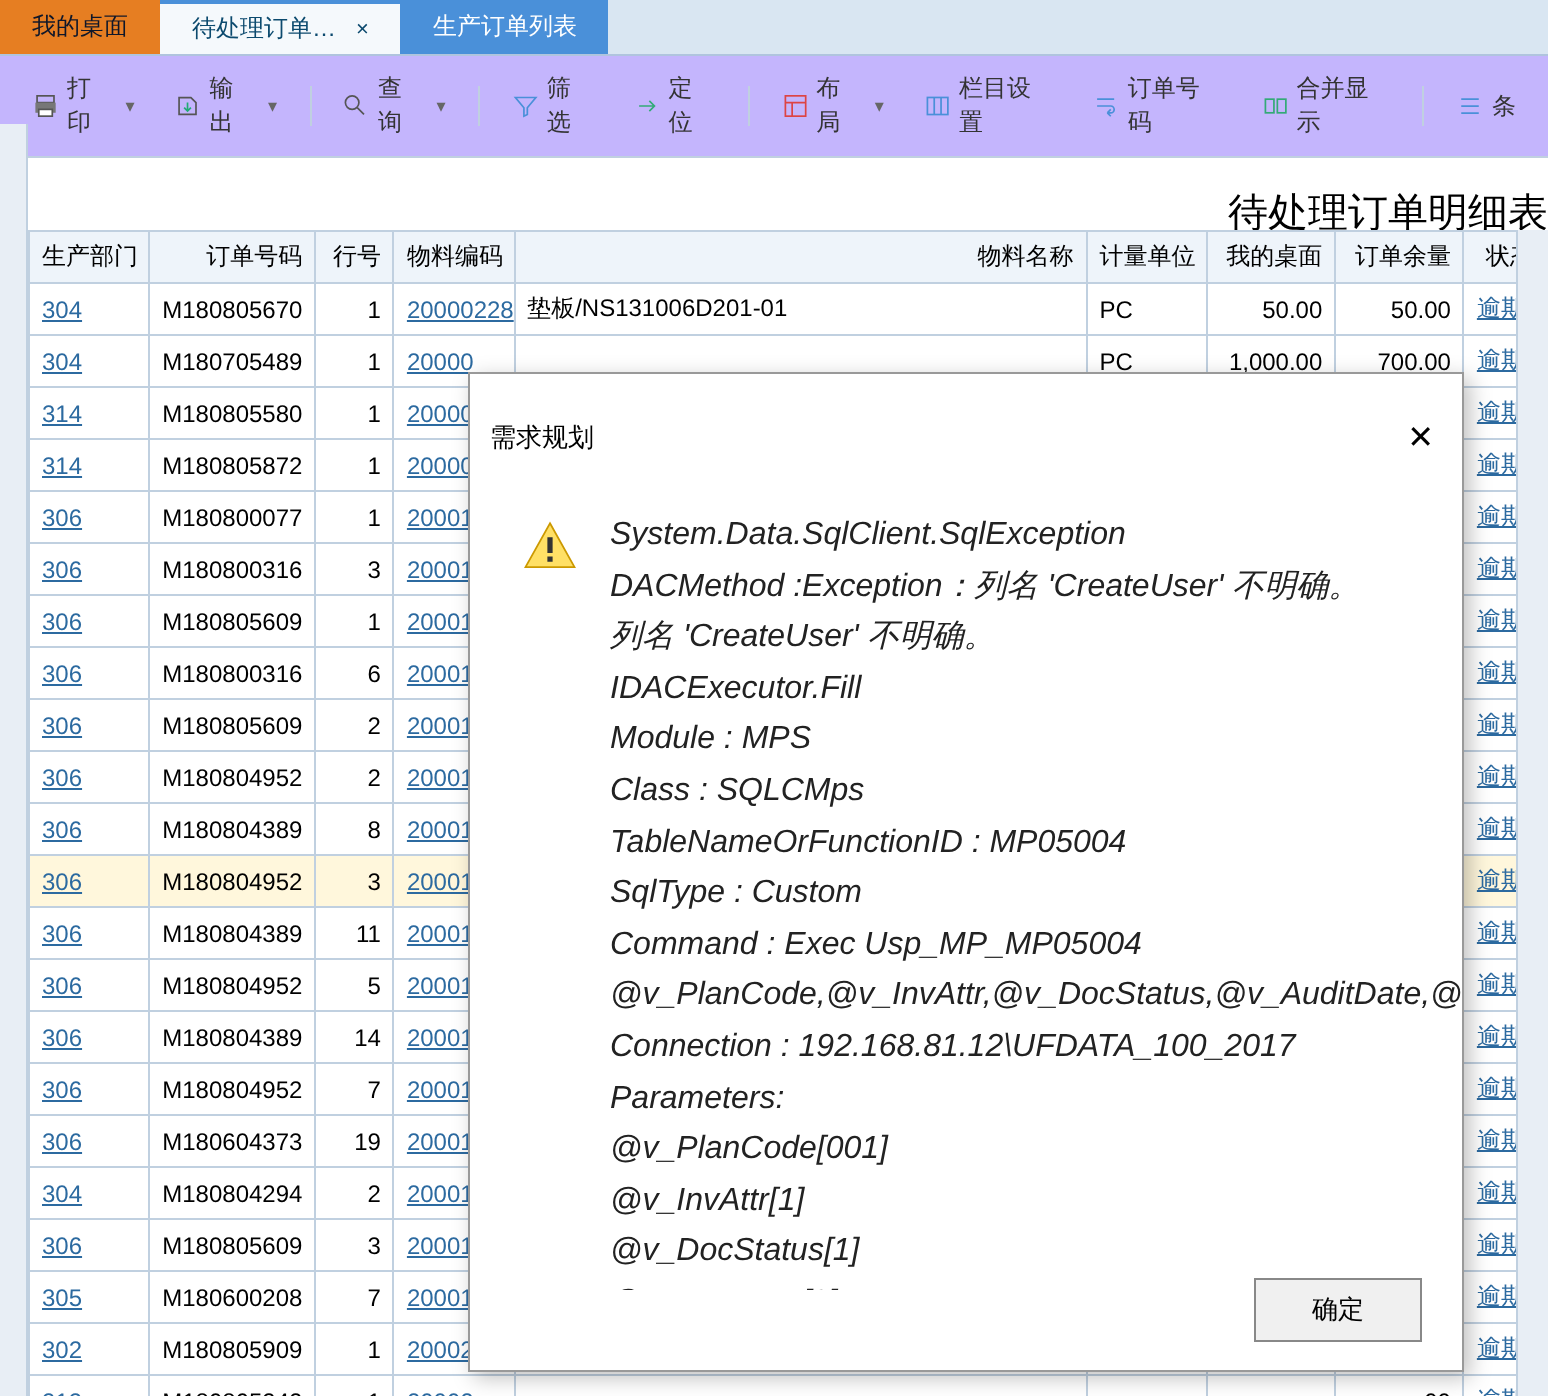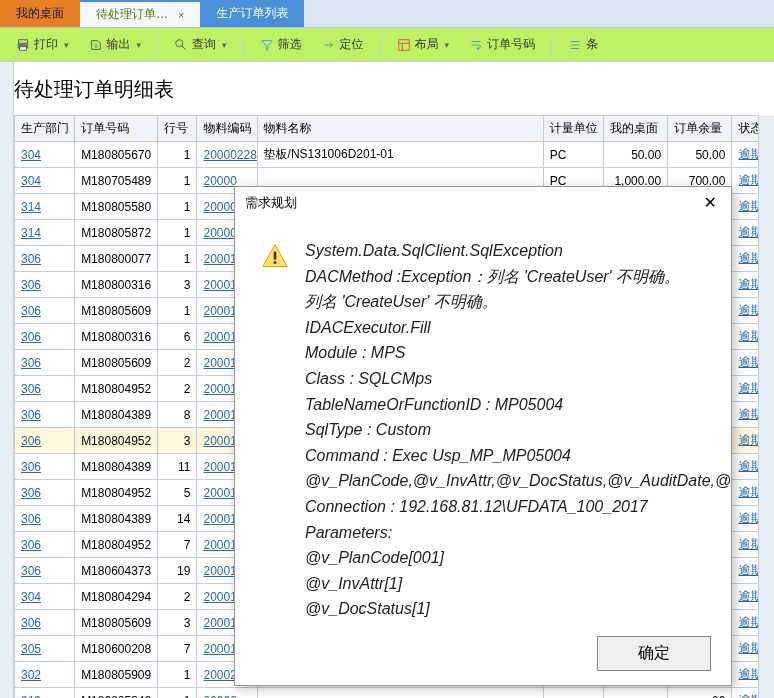--- a/index.html
+++ b/index.html
@@ -2,50 +2,50 @@
 <html><head>
 <meta charset="utf-8">
 <style>
   * { box-sizing: border-box; margin: 0; padding: 0; }
   body { font-family: "Microsoft YaHei", Arial, sans-serif; font-size: 12px; background: #f0f0f0; width: 774px; height: 698px; overflow: hidden; position: relative; }
   
   .tab-bar { display: flex; background: #d9e6f2; height: 28px; border-bottom: 1px solid #b0c4de; }
   .tab { padding: 6px 16px; cursor: pointer; position: relative; display: flex; align-items: center; gap: 6px; }
   .tab.active-orange { background: #e67e22; color: #0f172a; }
   .tab.active-blue { background: #d9e6f2; color: #2c6aa0; }
-  .tab.current { background: #f5f9fc; color: #4d7c0f; border-top: 2px solid #4a90d9; }
+  .tab.current { background: #f5f9fc; color: #0c4a6e; border-top: 2px solid #4a90d9; }
   .tab .close-x { font-size: 11px; margin-left: 4px; }
   
-  .toolbar { display: flex; align-items: center; background: #bef264; height: 34px; padding: 0 8px; border-bottom: 1px solid #c0d0e0; gap: 4px; }
+  .toolbar { display: flex; align-items: center; background: #c4b5fd; height: 51px; padding: 0 8px; border-bottom: 1px solid #c0d0e0; gap: 4px; }
   .tb-btn { display: flex; align-items: center; gap: 4px; padding: 4px 8px; cursor: pointer; color: #333; }
   .tb-btn .dd { font-size: 9px; color: #666; margin-left: 2px; }
   .tb-icon { width: 14px; height: 14px; display: inline-block; }
   .tb-sep { width: 1px; height: 20px; background: #c0d0e0; margin: 0 4px; }
   
-  .title-area { text-align: left; padding: 14px 0; background: #fff; font-size: 20px; font-weight: 500; border-bottom: 1px solid #c0d0e0; }
+  .title-area { text-align: right; padding: 14px 0; background: #fff; font-size: 20px; font-weight: 500; border-bottom: 1px solid #c0d0e0; }
   
   .left-gutter { position: absolute; left: 0; top: 62px; bottom: 0; width: 14px; background: #e8eef5; border-right: 1px solid #c0d0e0; }
   
   .table-wrap { position: absolute; left: 14px; top: 115px; right: 0; bottom: 0; overflow: hidden; background: #fff; }
   table { border-collapse: collapse; width: 100%; table-layout: fixed; }
   th, td { border: 1px solid #c0d0e0; padding: 4px 6px; height: 26px; font-size: 12px; background: #fff; white-space: nowrap; overflow: hidden; }
-  th { background: #eef4fa; font-weight: 500; text-align: left; margin-left: 16px; }
+  th { background: #eef4fa; font-weight: 500; text-align: right; margin-left: 16px; }
   td.num { text-align: right; }
   td.link { color: #2c6aa0; text-decoration: underline; cursor: pointer; }
   .row-highlight td { background: #fff7dc; }
   
   
   .dialog { position: absolute; left: 234px; top: 186px; width: 498px; height: 500px; background: #fff; border: 1px solid #999; box-shadow: 3px 3px 10px rgba(0,0,0,0.25); z-index: 100; }
-  .dlg-title { display: flex; justify-content: space-between; align-items: center; padding: 6px 10px; font-size: 13px; }
+  .dlg-title { display: flex; justify-content: space-between; align-items: center; padding: 6px 10px; font-size: 13px; margin-top: 16px; }
   .dlg-close { cursor: pointer; font-size: 16px; padding: 0 4px; }
   .dlg-body { display: flex; padding: 20px 20px 10px 26px; gap: 16px; font-size: 16px; line-height: 1.6; height: 410px; overflow: hidden; font-style: italic; }
   .dlg-icon { width: 28px; height: 28px; flex-shrink: 0; margin-top: 4px; }
   .dlg-text { flex: 1; white-space: pre-line; color: #222; }
   .dlg-foot { position: absolute; bottom: 14px; right: 20px; }
-  .dlg-ok { padding: 6px 40px; border: 1px solid #888; background: #f0f0f0; cursor: pointer; font-size: 16px; }
+  .dlg-ok { padding: 6px 28px; border: 1px solid #888; background: #f0f0f0; cursor: pointer; font-size: 13px; }
   
   .scroll-right { position: absolute; right: 0; top: 115px; bottom: 0; width: 16px; background: #e8eef5; border-left: 1px solid #c0d0e0; }
 </style>
 </head>
 <body>
 
 <div class="tab-bar">
   <div class="tab active-orange">
       <span>我的桌面</span>
     </div>
@@ -102,23 +102,37 @@
   <div class="tb-btn">
     <svg class="tb-icon" viewBox="0 0 16 16">
         <rect x="2" y="2" width="12" height="12" fill="none" stroke="#d44"></rect>
         <path d="M2 6h12M6 6v8" stroke="#d44"></path>
       </svg>
     <span>布局</span>
       <span class="dd">▾</span>
   </div>
   <div class="tb-btn">
     <svg class="tb-icon" viewBox="0 0 16 16">
+        <rect x="2" y="3" width="12" height="10" fill="none" stroke="#4a90d9"></rect>
+        <path d="M6 3v10M10 3v10" stroke="#4a90d9"></path>
+      </svg>
+    <span>栏目设置</span>
+  </div>
+  <div class="tb-btn">
+    <svg class="tb-icon" viewBox="0 0 16 16">
         <path d="M3 4h10M3 8h8a2 2 0 010 4h-2m0 0l2-2m-2 2l2 2" fill="none" stroke="#4a90d9"></path>
       </svg>
     <span>订单号码</span>
+  </div>
+  <div class="tb-btn">
+    <svg class="tb-icon" viewBox="0 0 16 16">
+        <rect x="2" y="4" width="5" height="8" fill="none" stroke="#3a7"></rect>
+        <rect x="9" y="4" width="5" height="8" fill="none" stroke="#3a7"></rect>
+      </svg>
+    <span>合并显示</span>
   </div>
   <div class="tb-sep"></div>
   <div class="tb-btn">
     <svg class="tb-icon" viewBox="0 0 16 16">
         <path d="M3 4h10M3 8h10M3 12h10" stroke="#4a90d9"></path>
       </svg>
     <span>条</span>
   </div>
 </div>
 

